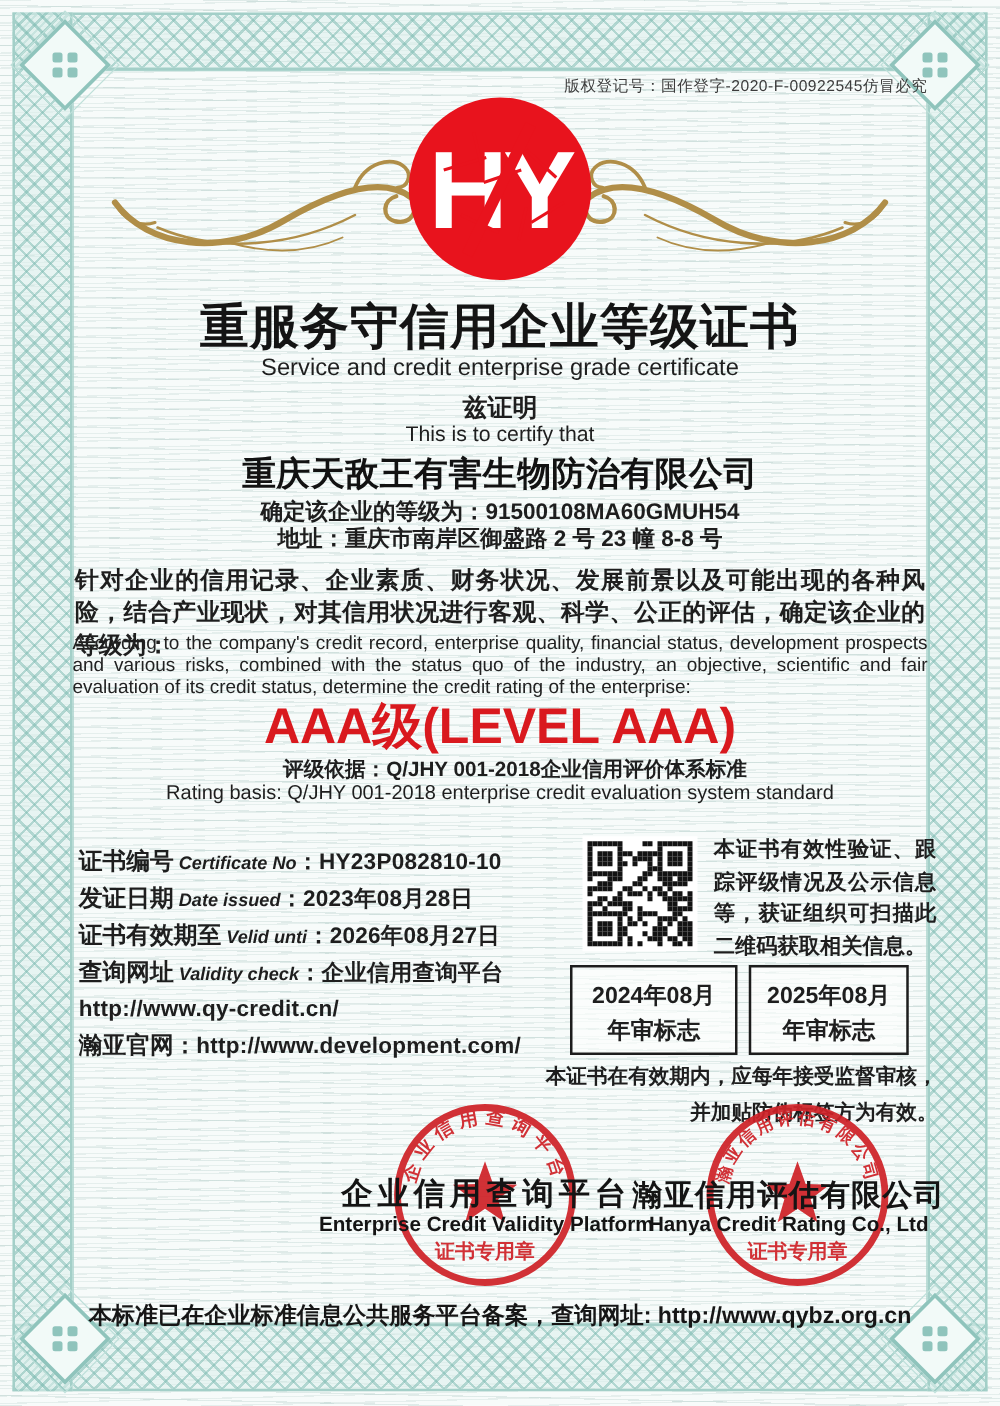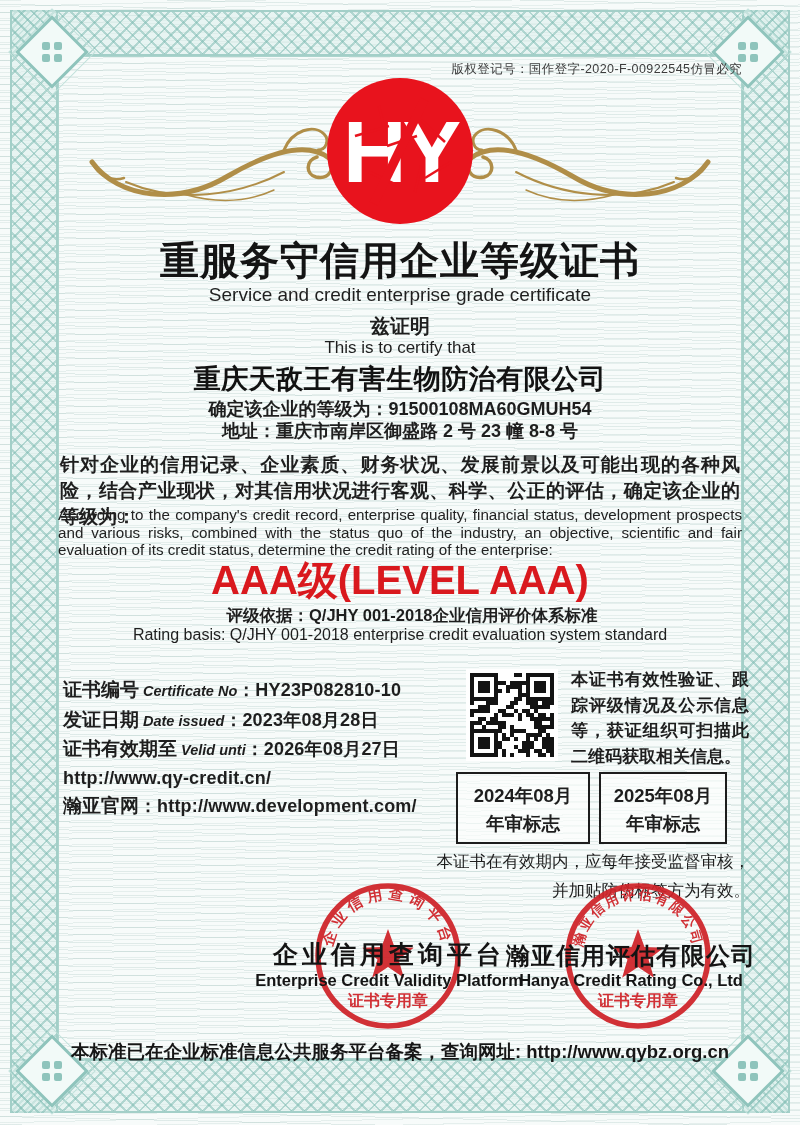--- a/index.html
+++ b/index.html
@@ -58,21 +58,21 @@
   .qr{left:466px;top:669px;width:92px;height:92px;background:#fff;padding:4px;box-sizing:border-box;
       display:grid;grid-template-rows:repeat(21,1fr);grid-template-columns:repeat(21,1fr);}
   .qr i{background:transparent;}
   .qr i.on{background:#131313;}
   .qr-note{left:571px;top:667px;width:178px;font-size:17px;line-height:25.5px;font-weight:600;text-align:justify;}
   
   .ybox{top:772px;height:72px;border:2.5px solid #1d1d1d;background:rgba(253,255,254,.6);
         box-sizing:border-box;text-align:center;font-size:18.5px;font-weight:600;padding-top:8px;line-height:28px;}
   .ybox1{left:456px;width:134px;}
   .ybox2{left:599px;width:128px;}
-  .supervision{right:50px;top:847px;text-align:right;font-size:16.5px;font-weight:400;line-height:29px;}
+  .supervision{right:50px;top:847px;text-align:right;font-size:16.5px;font-weight:700;line-height:29px;}
   
   .stamp{width:150px;height:150px;top:880px;opacity:.93;}
   .stamp1{left:313px;}
   .stamp2{left:563px;}
   svg text{font-family:"Liberation Sans",sans-serif;}
   .arc1{font-size:15px;letter-spacing:5px;font-weight:700;}
   .arc2{font-size:13.5px;letter-spacing:2.5px;font-weight:700;}
   .stamp-label{position:absolute;text-align:center;color:#141414;z-index:5;}
   .sl1-zh{left:260px;width:258px;top:938px;font-size:25px;font-weight:700;letter-spacing:4px;}
   .sl1-en{left:248px;width:282px;top:971px;font-size:16.5px;font-weight:600;}
@@ -183,20 +183,21 @@
   <div class="abs para-en">According to the company's credit record, enterprise quality, financial status, development prospects and various risks, combined with the status quo of the industry, an objective, scientific and fair evaluation of its credit status, determine the credit rating of the enterprise:</div>
 
   <div class="abs ctr rating-level">AAA级(LEVEL AAA)</div>
   <div class="abs ctr basis-zh">评级依据：Q/JHY 001-2018企业信用评价体系标准</div>
   <div class="abs ctr basis-en">Rating basis: Q/JHY 001-2018 enterprise credit evaluation system standard</div>
 
   <div class="abs details">
     <div><span class="dzh">证书编号</span><span class="den">Certificate No</span><span class="dsep">：</span><span class="dval">HY23P082810-10</span></div>
     <div><span class="dzh">发证日期</span><span class="den">Date issued</span><span class="dsep">：</span><span class="dval">2023年08月28日</span></div>
     <div><span class="dzh">证书有效期至</span><span class="den">Velid unti</span><span class="dsep">：</span><span class="dval">2026年08月27日</span></div>
+    <div><span class="dzh">查询网址</span><span class="den">Validity check</span><span class="dsep">：</span><span class="dval">企业信用查询平台</span></div>
     <div><span class="dval">http://www.qy-credit.cn/</span></div>
     <div><span class="dzh">瀚亚官网</span><span class="dsep">：</span><span class="dval">http://www.development.com/</span></div>
   </div>
 
   <div class="abs qr">
       <i class="on"></i>
       <i class="on"></i>
       <i class="on"></i>
       <i class="on"></i>
       <i class="on"></i>

